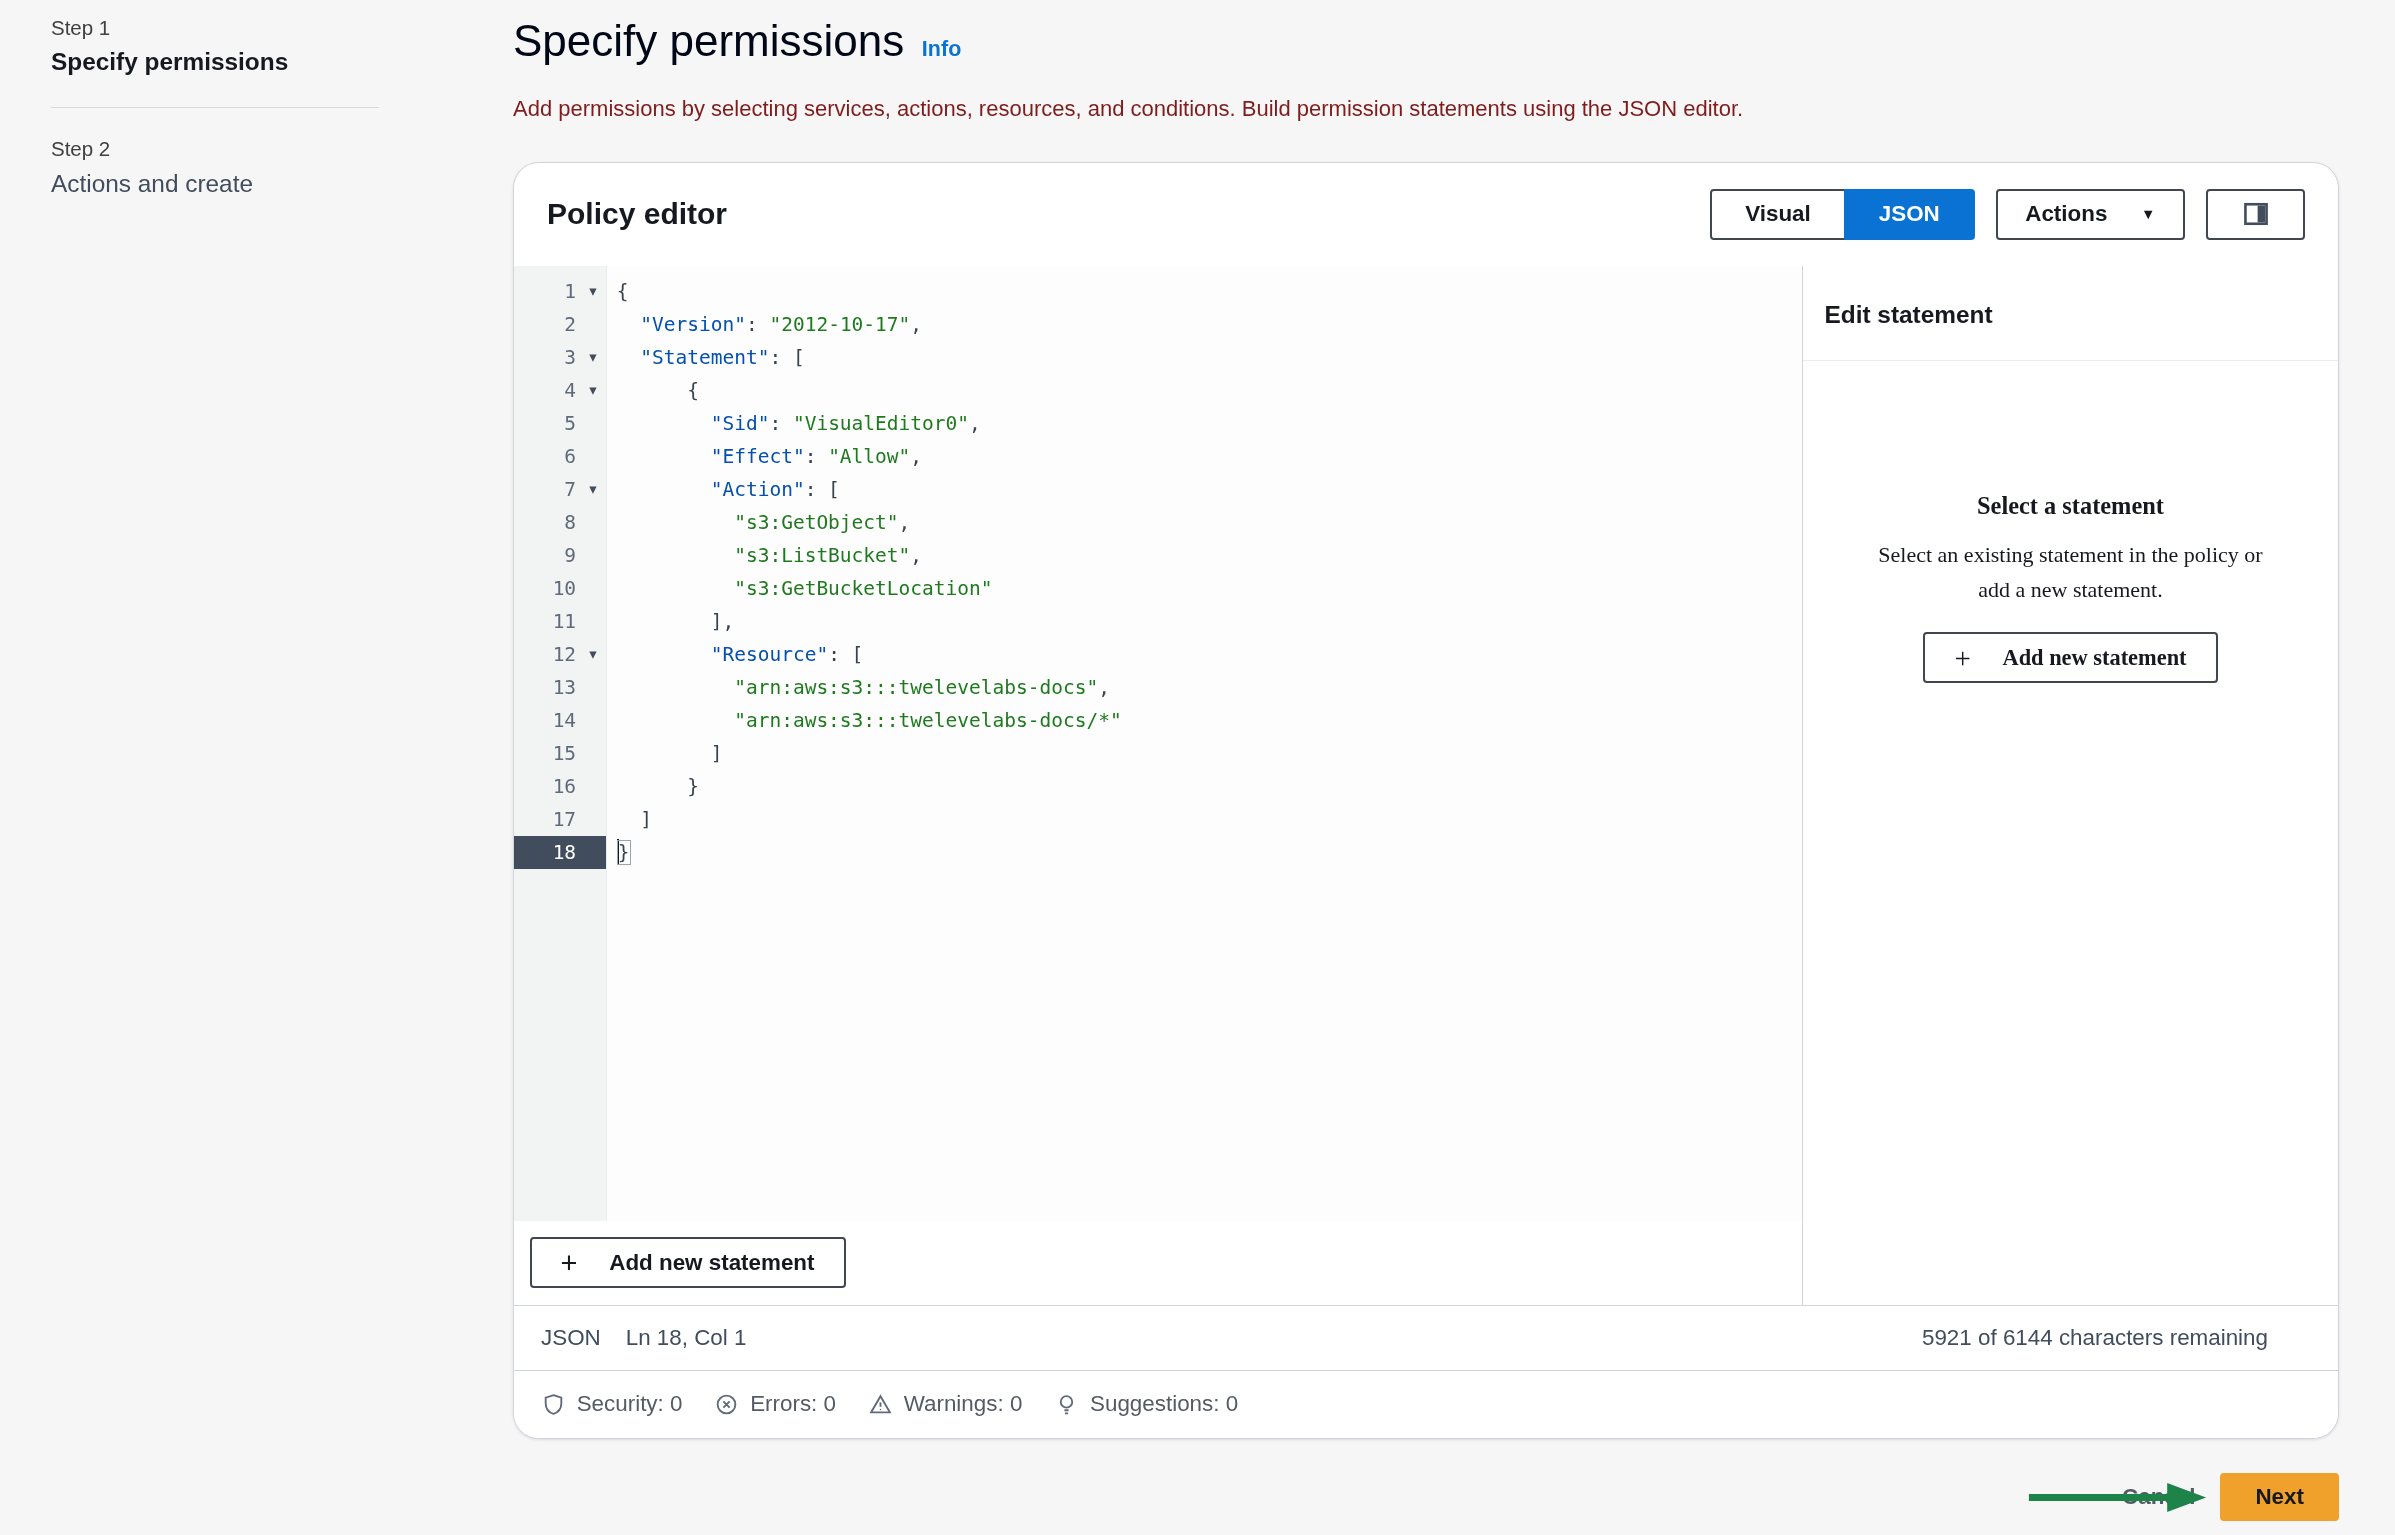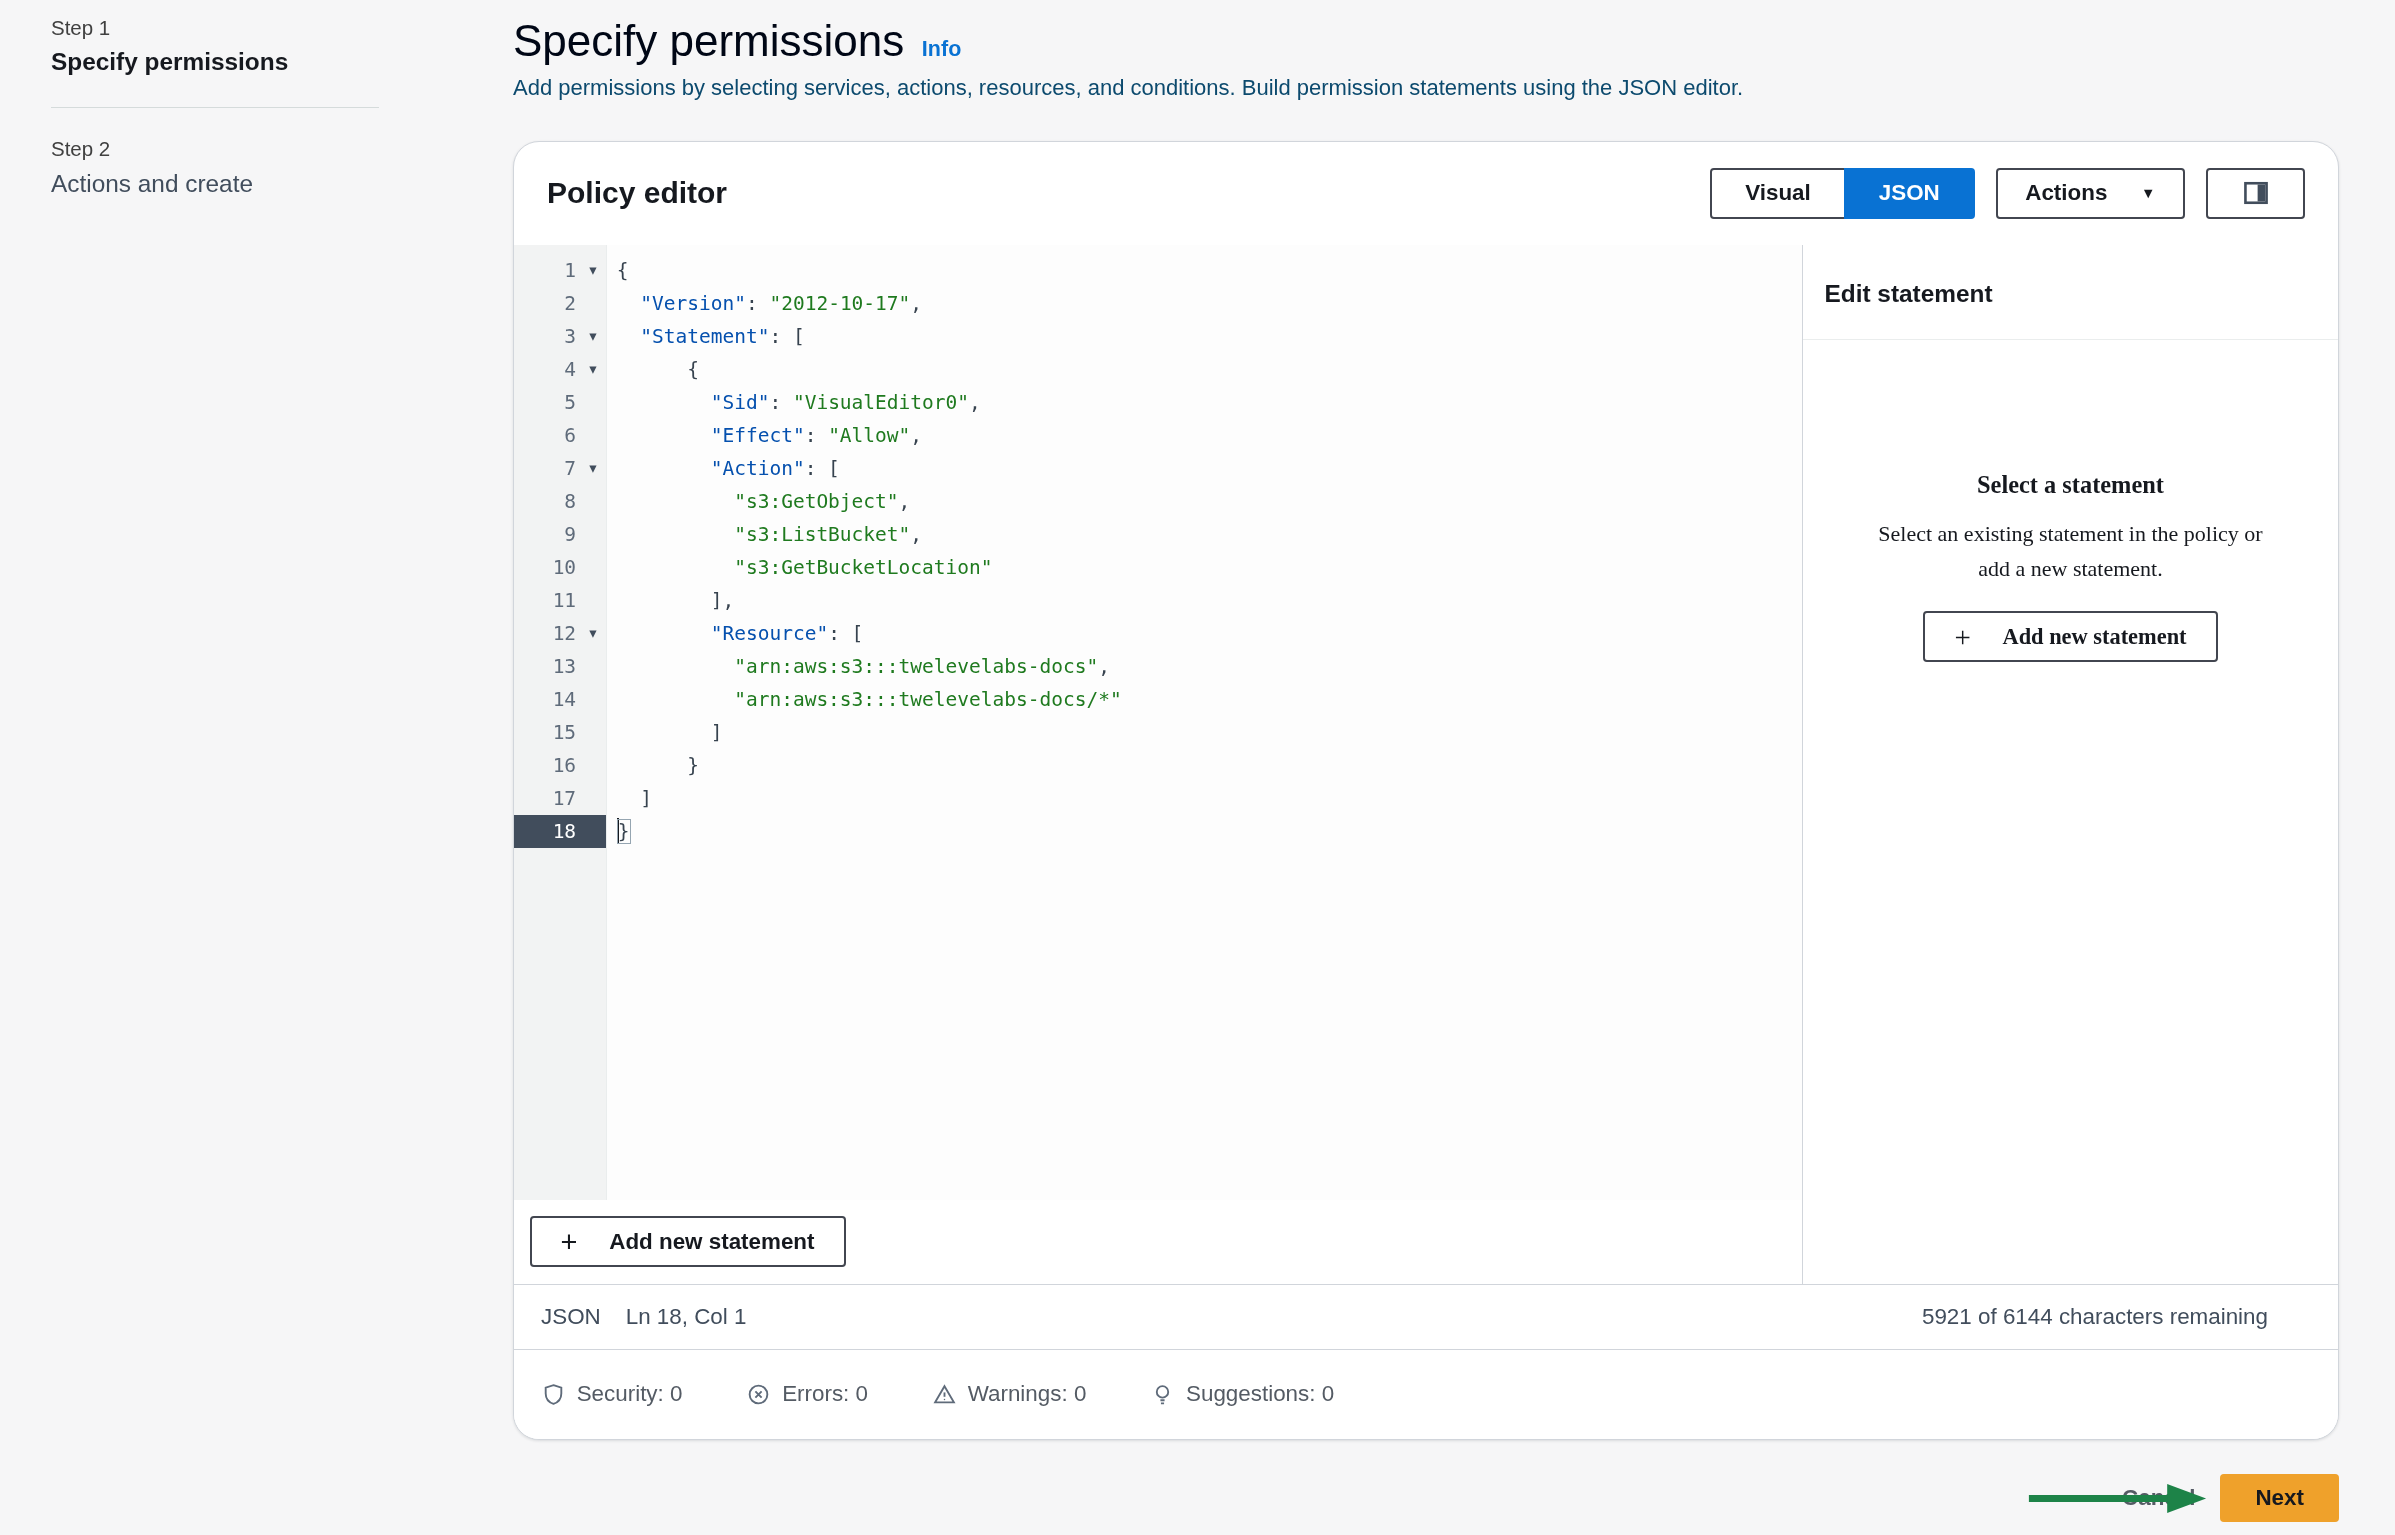--- a/index.html
+++ b/index.html
@@ -12,21 +12,21 @@
   .step-label { font-size:20.5px; color:#404040; }
   .step-title { margin-top:8.8px; font-size:24.4px; font-weight:700; color:#16191f; cursor:pointer; }
   .step-title.future { font-weight:400; color:#414d5c; }
   .steps hr { border:none; border-top:1px solid #d5dbdb; margin:31px 0 29px 0; }
 
   
   .main { position:absolute; left:513px; top:0; width:1826px; }
   .page-header { display:flex; align-items:baseline; margin-top:13.7px; }
   .page-header h1 { font-size:44px; font-weight:500; line-height:53px; color:#000716; }
   .info-link { margin-left:17.6px; font-size:21.5px; font-weight:700; color:#0972d3; text-decoration:none; cursor:pointer; }
-  .desc { margin-top:6px; font-size:22px; line-height:29px; color:#0c4a6e; }
+  .desc { margin-top:27px; font-size:22px; line-height:29px; color:#7f1d1d; }
 
   
   .card { margin-top:39px; width:1826px; background:#fff; border:1px solid #d1d5db;
           border-radius:26px; box-shadow:0 1px 2.9px rgba(0,28,36,.12); overflow:hidden; }
   .card-header { height:103px; display:flex; align-items:center; padding:0 33px; }
   .card-header h2 { font-size:30px; font-weight:700; }
   .header-actions { margin-left:auto; display:flex; align-items:flex-start; gap:21.5px; }
 
   .segment { display:flex; }
   .seg-btn { height:51px; padding:0 33px; background:#fff; border:2px solid #424650;
@@ -72,22 +72,22 @@
   .panel-content { text-align:center; padding:131px 59px 0 59px;font-family:Liberation Serif, serif; }
   .panel-heading { font-size:24.4px; font-weight:700; }
   .panel-desc { margin-top:17.6px; font-size:22px; line-height:35px; color:#16191f; }
   .panel-content .add-btn { margin-top:25px; }
 
   
   .status-bar { height:65px; border-top:1px solid #d1d5db; display:flex; align-items:center;
                 padding:0 27px; font-size:22.4px; color:#414d5c; background:#fff; }
   .status-bar .cursor-pos { margin-left:25px; }
   .status-bar .chars { margin-left:auto; margin-right:43px; }
-  .findings-bar { height:90px; border-top:1px solid #d1d5db; display:flex; align-items:center;
-                  gap:64px; padding:0 27px; background:#fff; }
+  .findings-bar { height:68px; border-top:1px solid #d1d5db; display:flex; align-items:center;
+                  gap:32px; padding:0 27px; background:#fff; }
   .finding { display:inline-flex; align-items:center; gap:10.7px; font-size:22.4px; color:#545b64; cursor:pointer; }
   .finding svg { display:block; }
 
   
   .footer { position:relative; margin-top:33px; width:1826px; height:51px;
             display:flex; justify-content:flex-end; align-items:center; }
   .cancel-link { font-size:22.4px; font-weight:700; color:#545b64; margin-right:25px; cursor:pointer; }
   .next-btn { height:48px; padding:0 35px; background:#efa12b; border:none; border-radius:3.9px;
               font-family:inherit; font-size:22.4px; font-weight:700; color:#16191f; cursor:pointer; }
   .annot-arrow { position:absolute; right:129px; top:2px; pointer-events:none; }

